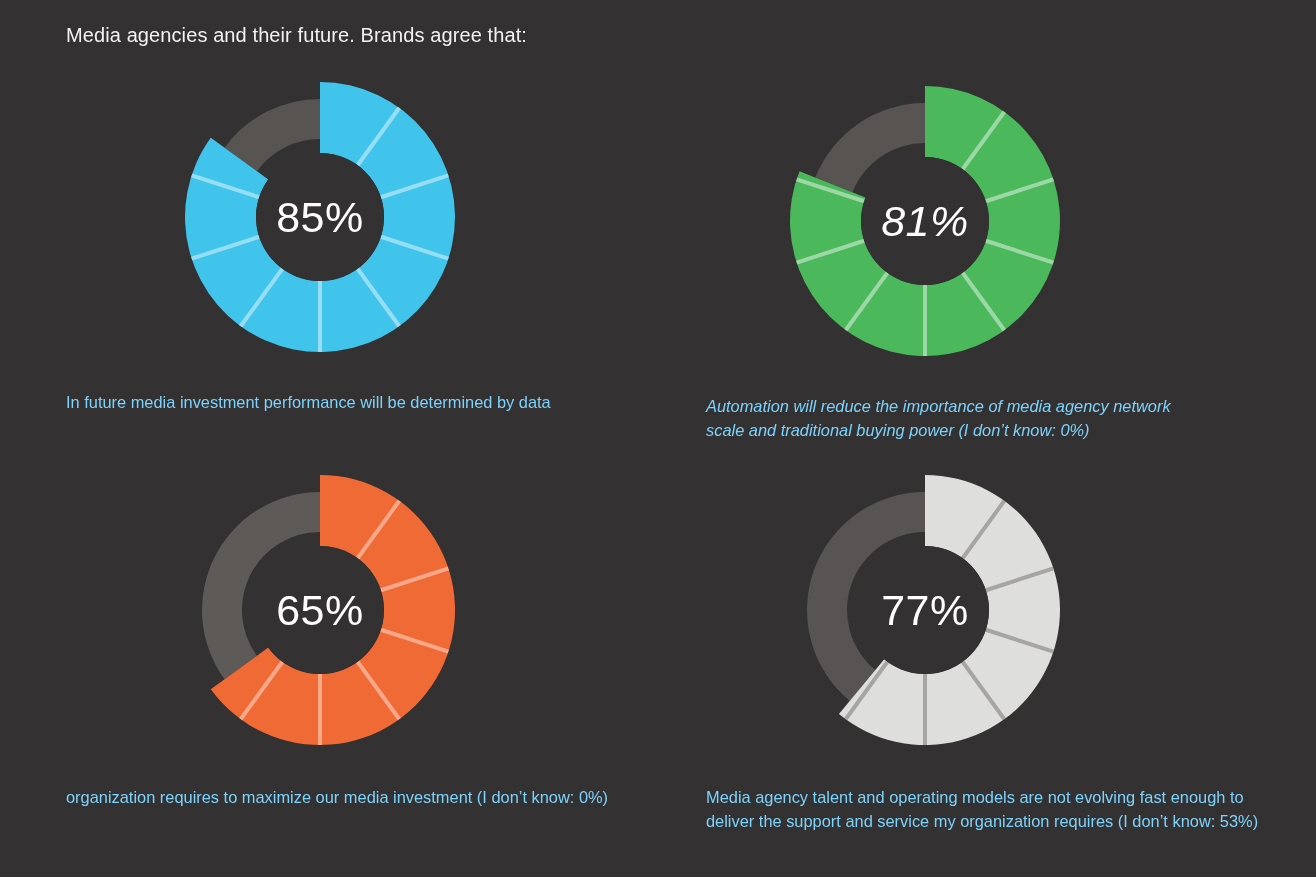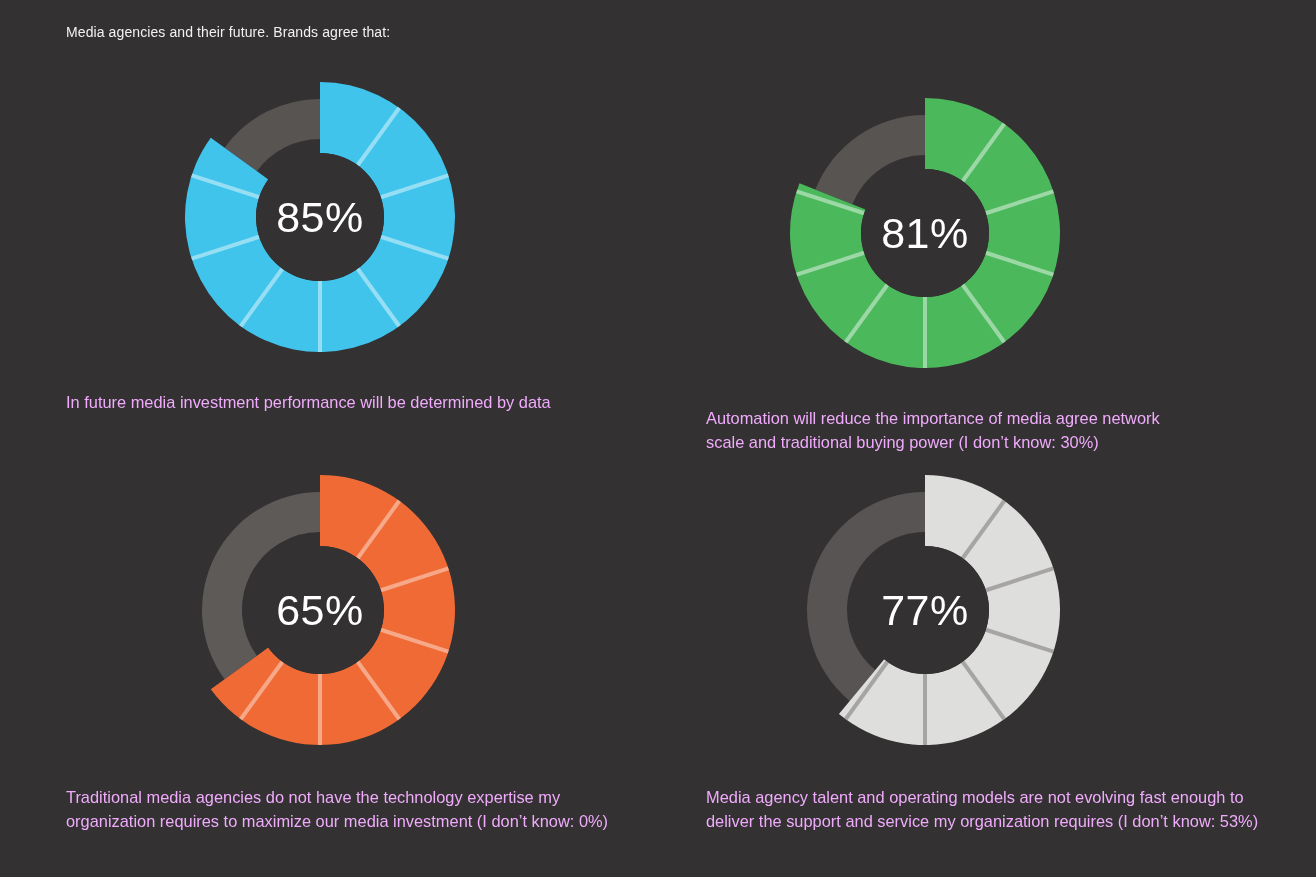--- a/index.html
+++ b/index.html
@@ -12,37 +12,37 @@
     height: 877px;
     overflow: hidden;
     font-family: "Liberation Sans", sans-serif;
     color: #ffffff;
     position: relative;
   }
   #page-title {
     position: absolute;
     left: 66px;
     top: 24px;
-    font-size: 14px;
+    font-size: 20px;
     letter-spacing: 0.1px;
     color: #f2f2f2;
     white-space: nowrap;
   }
   .chart-grid {
     position: absolute;
     left: 0;
     top: 72px;
     width: 1316px;
   }
   .chart-cell {
     position: absolute;
     width: 640px;
   }
   .cell-0 { left: 0px;   top: 0px;   }
-  .cell-1 { left: 605px; top: 16px;   }
+  .cell-1 { left: 605px; top: 4px; font-style: italic;   }
   .cell-2 { left: 0px;   top: 393px; }
   .cell-3 { left: 605px; top: 393px; }
 
   .donut-wrap {
     position: relative;
     width: 290px;
     height: 290px;
     margin: 0 auto;
     text-align: right;
   }
@@ -67,21 +67,21 @@
     letter-spacing: 0.5px;
     pointer-events: none;
   }
   .caption {
     position: absolute;
     left: 66px;
     top: 318px;
     width: 600px;
     font-size: 16.4px;
     line-height: 24px;
-    color: #f0abfc;
+    color: #7dd3fc;
   }
   .cell-1 .caption, .cell-3 .caption {
     left: 101px;
     width: 600px;
   }
   .cell-2 .caption, .cell-3 .caption {
     top: 320px;
   }
   .cap-line { display: block; white-space: nowrap; }
 </style>
@@ -125,42 +125,41 @@
           <line x1="182.6182561467183" y1="196.77708763999664" x2="224.35100905948389" y2="254.2172942406179" stroke="rgba(255,255,255,0.45)" stroke-width="4"></line>
           <line x1="145" y1="209" x2="145" y2="280" stroke="rgba(255,255,255,0.45)" stroke-width="4"></line>
           <line x1="107.38174385328173" y1="196.77708763999664" x2="65.64899094051614" y2="254.2172942406179" stroke="rgba(255,255,255,0.45)" stroke-width="4"></line>
           <line x1="84.13238295711017" y1="164.77708763999664" x2="16.607370300154287" y2="186.71729424061792" stroke="rgba(255,255,255,0.45)" stroke-width="4"></line>
           <line x1="84.13238295711017" y1="125.22291236000335" x2="16.607370300154287" y2="103.28270575938205" stroke="rgba(255,255,255,0.45)" stroke-width="4"></line>
           <circle cx="145" cy="145" r="64" fill="#333132"></circle>
         </svg>
       <div class="donut-center-label">81%</div>
     </div>
     <div class="caption">
-      <span class="cap-line">Automation will reduce the importance of media agree network</span>
-      <span class="cap-line">scale and traditional buying power (I don’t know: 30%)</span>
+      <span class="cap-line">Automation will reduce the importance of media agency network</span>
+      <span class="cap-line">scale and traditional buying power (I don’t know: 0%)</span>
     </div>
   </div>
 
   <div class="chart-cell cell-2">
     <div class="donut-wrap">
       <svg viewBox="0 0 290 290">
           <path d="M 49.53599466375621 214.35865977051185 A 118 118 0 0 1 144.99999999999997 27 L 144.99999999999997 67 A 78 78 0 0 0 81.8966744387541 190.84724967881291 Z" fill="#5d5a58"></path>
           <path d="M 145 10 A 135 135 0 1 1 35.78270575938211 224.35100905948389 L 93.22291236000336 182.6182561467183 A 64 64 0 1 0 145 81 Z" fill="#f06a35"></path>
           <line x1="182.6182561467183" y1="93.22291236000336" x2="224.35100905948389" y2="35.7827057593821" stroke="rgba(255,255,255,0.42)" stroke-width="4"></line>
           <line x1="205.86761704288983" y1="125.22291236000336" x2="273.3926296998457" y2="103.28270575938211" stroke="rgba(255,255,255,0.42)" stroke-width="4"></line>
           <line x1="205.86761704288983" y1="164.77708763999664" x2="273.3926296998457" y2="186.7172942406179" stroke="rgba(255,255,255,0.42)" stroke-width="4"></line>
           <line x1="182.6182561467183" y1="196.77708763999664" x2="224.35100905948389" y2="254.2172942406179" stroke="rgba(255,255,255,0.42)" stroke-width="4"></line>
           <line x1="145" y1="209" x2="145" y2="280" stroke="rgba(255,255,255,0.42)" stroke-width="4"></line>
           <line x1="107.38174385328173" y1="196.77708763999664" x2="65.64899094051614" y2="254.2172942406179" stroke="rgba(255,255,255,0.42)" stroke-width="4"></line>
           <circle cx="145" cy="145" r="64" fill="#333132"></circle>
         </svg>
       <div class="donut-center-label">65%</div>
     </div>
     <div class="caption">
-      <span class="cap-line">Traditional media agencies do not have the technology expertise my</span>
       <span class="cap-line">organization requires to maximize our media investment (I don’t know: 0%)</span>
     </div>
   </div>
 
   <div class="chart-cell cell-3">
     <div class="donut-wrap">
       <svg viewBox="0 0 290 290">
           <path d="M 69.78396920965464 235.92056264754316 A 118 118 0 0 1 144.99999999999997 27 L 144.99999999999997 67 A 78 78 0 0 0 95.28092879960224 205.10003293651158 Z" fill="#575453"></path>
           <path d="M 145 10 A 135 135 0 1 1 58.94776138392693 249.0192877747316 L 104.20486465608388 194.31284753765053 A 64 64 0 1 0 145 81 Z" fill="#dededc"></path>
           <line x1="182.6182561467183" y1="93.22291236000336" x2="224.35100905948389" y2="35.7827057593821" stroke="rgba(120,118,116,0.55)" stroke-width="4"></line>

